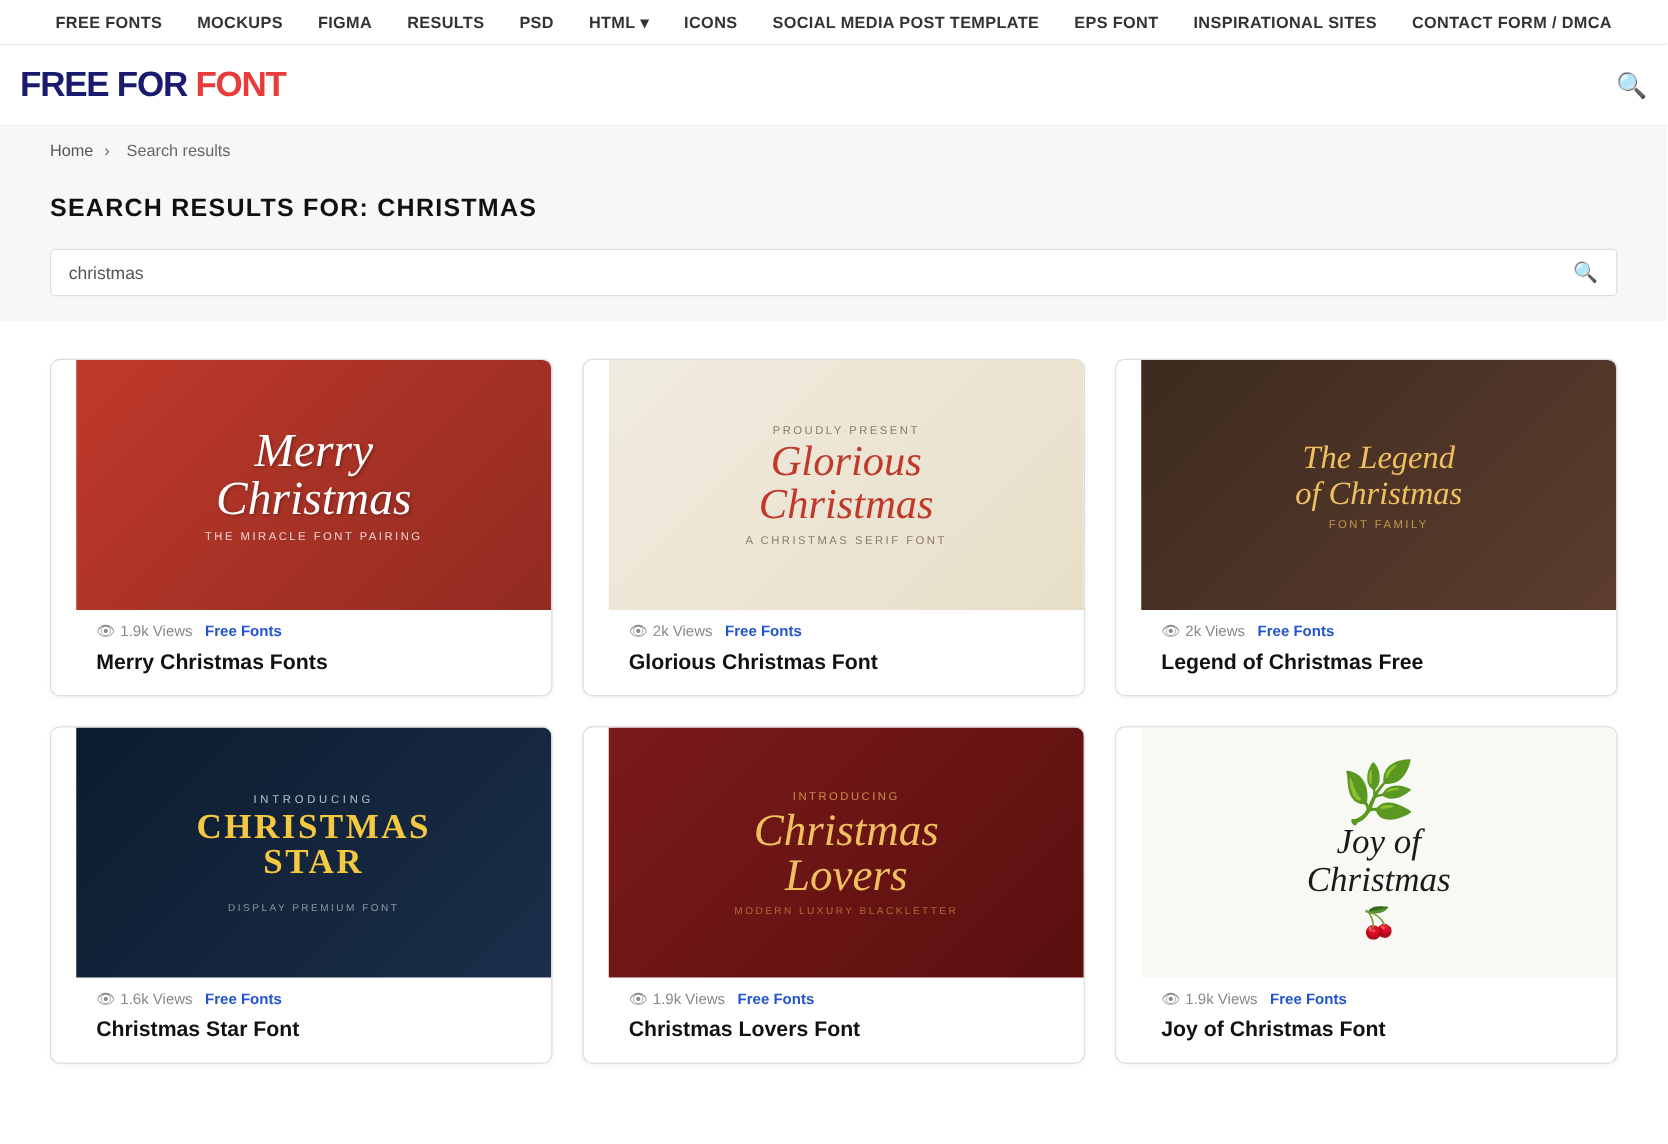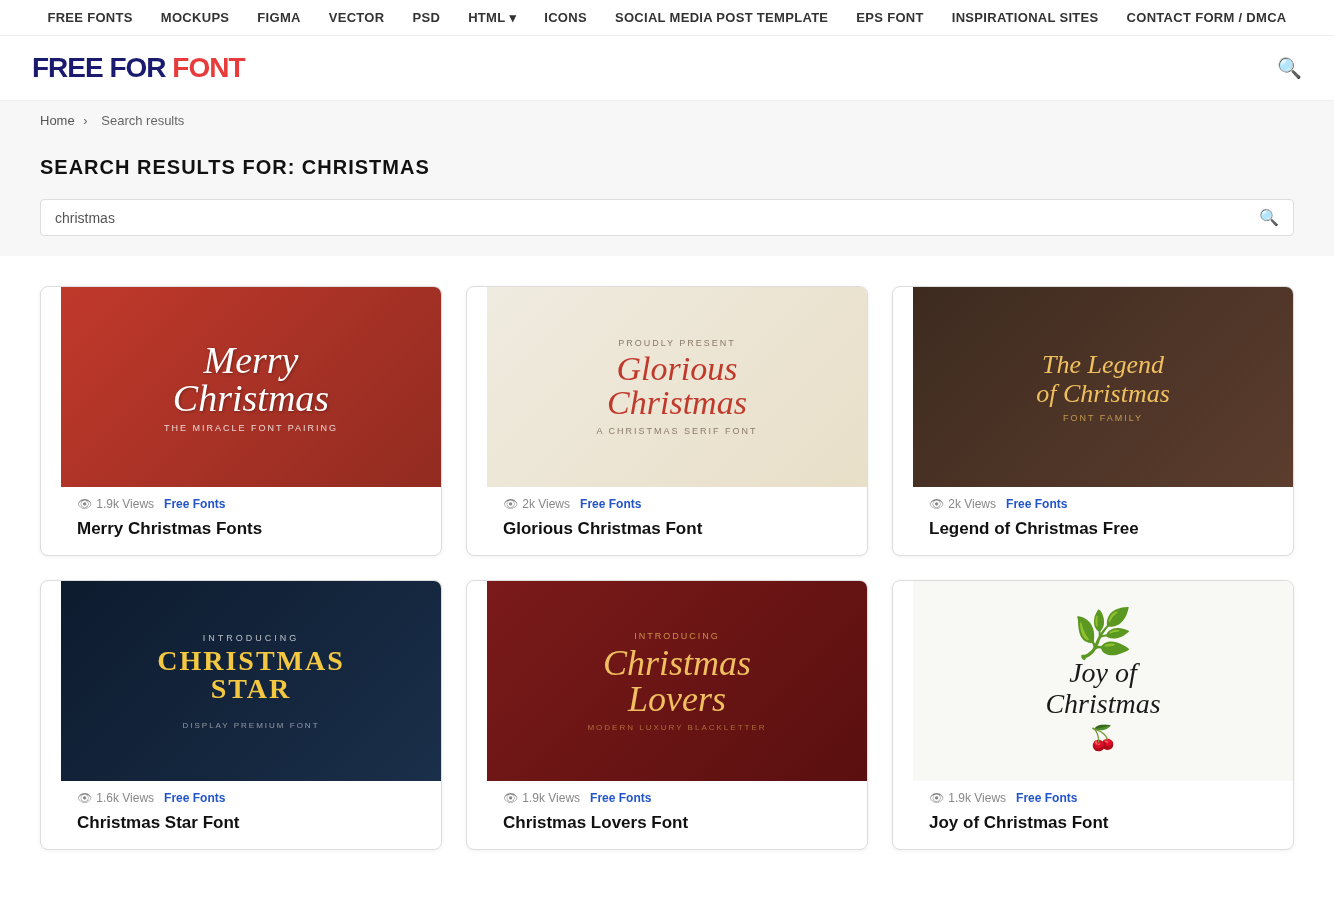--- a/index.html
+++ b/index.html
@@ -22,21 +22,21 @@
       font-weight: 600;
       letter-spacing: 0.3px;
       cursor: pointer;
     }
 
     
     .site-header {
       display: flex;
       align-items: center;
       justify-content: space-between;
-      padding: 16px 32px;
+      padding: 16px 16px;
       border-bottom: 1px solid #eee;
     }
     .logo {
       font-size: 28px;
       font-weight: 900;
       letter-spacing: -1px;
     }
     .logo-free { color: #1a1a6e; }
     .logo-for { color: #1a1a6e; }
     .logo-font { color: #e83c3c; }
@@ -255,21 +255,21 @@
 
     .nav-html-dropdown { display: flex; align-items: center; gap: 4px; }
   </style>
 </head>
 <body>
 
 <nav>
   <a>FREE FONTS</a>
   <a>MOCKUPS</a>
   <a>FIGMA</a>
-  <a>VECTOR</a>
+  <a>RESULTS</a>
   <a>PSD</a>
   <a class="nav-html-dropdown">
     <span>HTML</span>
     <span>▾</span>
   </a>
   <a>ICONS</a>
   <a>SOCIAL MEDIA POST TEMPLATE</a>
   <a>EPS FONT</a>
   <a>INSPIRATIONAL SITES</a>
   <a>CONTACT FORM / DMCA</a>

